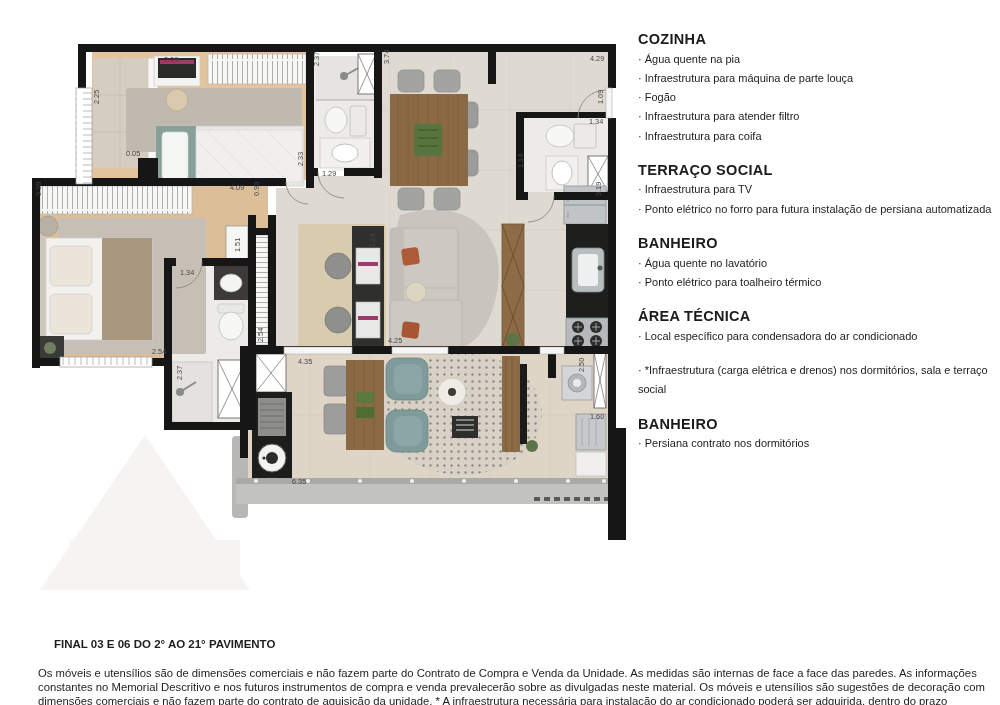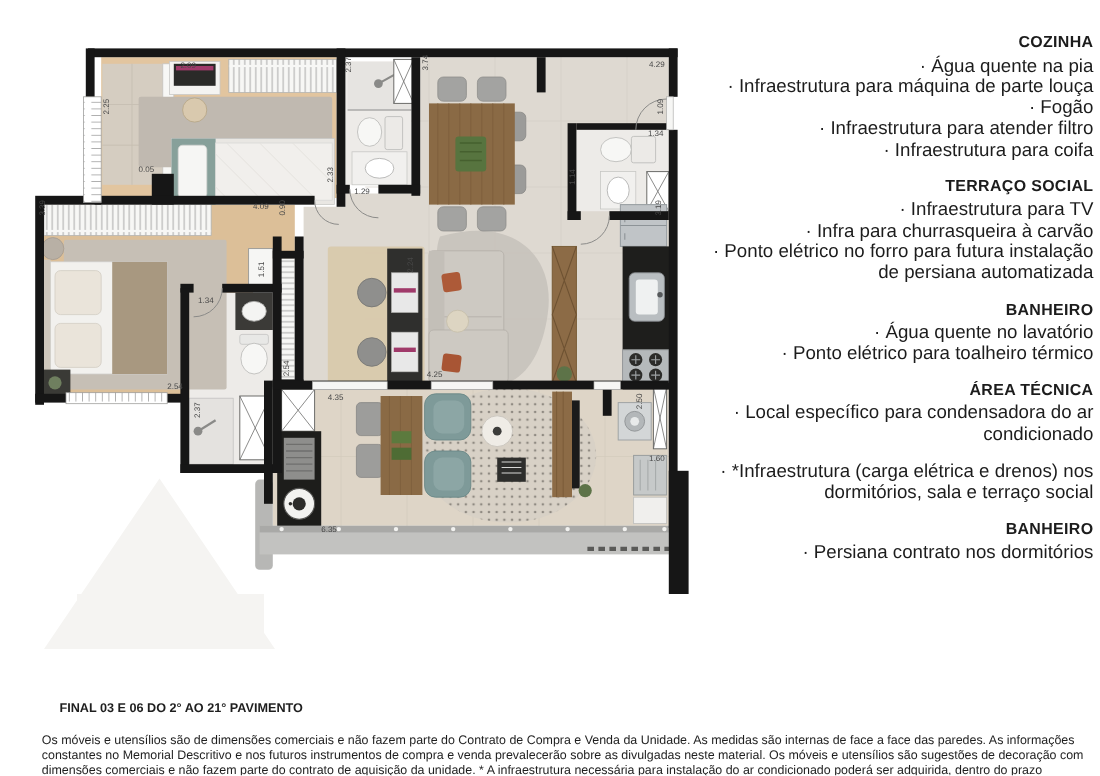--- a/index.html
+++ b/index.html
@@ -1,23 +1,23 @@
 <!DOCTYPE html>
 <html><head>
 <meta charset="utf-8">
 <style>
   html,body{margin:0;padding:0;background:#ffffff;}
   .canvas{position:relative;width:1000px;height:705px;background:#fff;overflow:hidden;
           font-family:"Liberation Sans",sans-serif;color:#1e1e1e;}
   #plan{position:absolute;left:0;top:0;}
   #plan text{font-family:"Liberation Sans",sans-serif;font-size:7.3px;fill:#474747;}
   .features{position:absolute;left:638px;top:30px;width:356px;}
-  .features section{margin:0 0 15px 0;text-align:right;}
+  .features section{margin:0 0 15px 0;}
   .features h2{margin:0;font-size:14.5px;font-weight:600;letter-spacing:.3px;line-height:19.5px;color:#1c1c1c;}
-  .features p{margin:0;font-size:17px;line-height:19.3px;color:#1c1c1c;}
+  .features p{margin:0;font-size:11px;line-height:19.3px;color:#1c1c1c;}
   .footer{position:absolute;left:38px;top:621px;width:948px;}
   .footer .ft-title{margin:16px;font-size:11.5px;font-weight:bold;line-height:14px;}
   .footer .ft-body{margin:0;font-size:11.3px;line-height:13.8px;}
   .watermark{position:absolute;left:30px;top:420px;width:250px;height:180px;pointer-events:none;}
 </style>
 </head>
 <body>
 
 <div class="canvas">
 
@@ -327,21 +327,20 @@
     <h2>COZINHA</h2>
     <p>· Água quente na pia</p>
     <p>· Infraestrutura para máquina de parte louça</p>
     <p>· Fogão</p>
     <p>· Infraestrutura para atender filtro</p>
     <p>· Infraestrutura para coifa</p>
   </section>
   <section>
     <h2>TERRAÇO SOCIAL</h2>
     <p>· Infraestrutura para TV</p>
-    <p>· Infra para churrasqueira à carvão</p>
     <p>· Ponto elétrico no forro para futura instalação de persiana automatizada</p>
   </section>
   <section>
     <h2>BANHEIRO</h2>
     <p>· Água quente no lavatório</p>
     <p>· Ponto elétrico para toalheiro térmico</p>
   </section>
   <section>
     <h2>ÁREA TÉCNICA</h2>
     <p>· Local específico para condensadora do ar condicionado</p>

